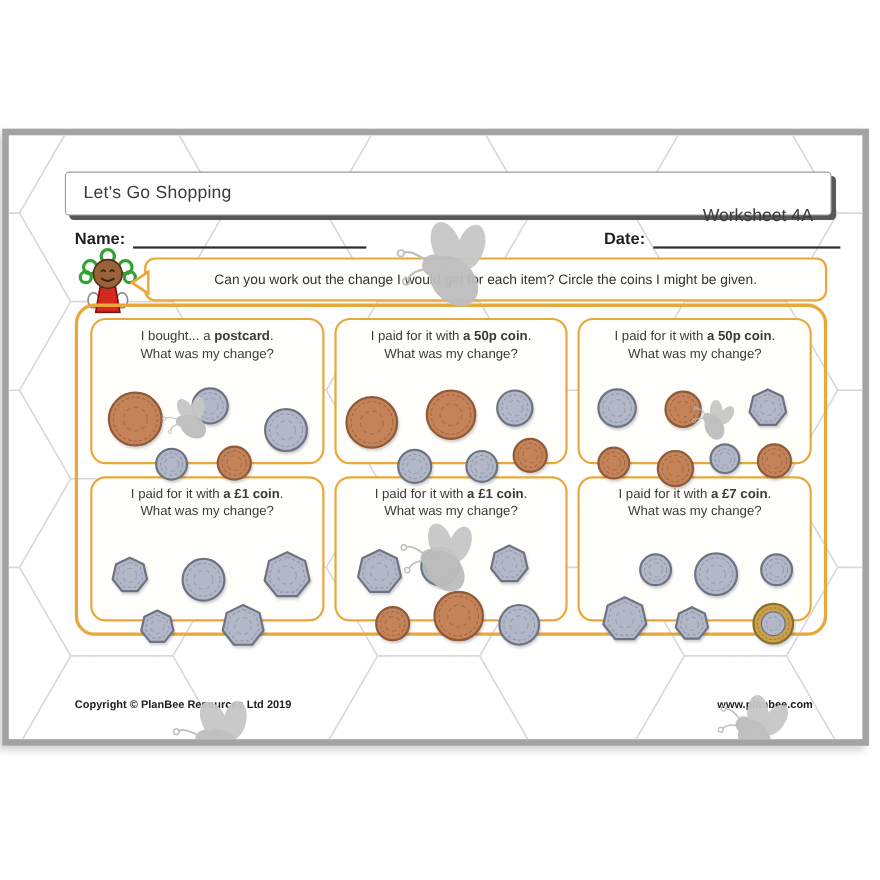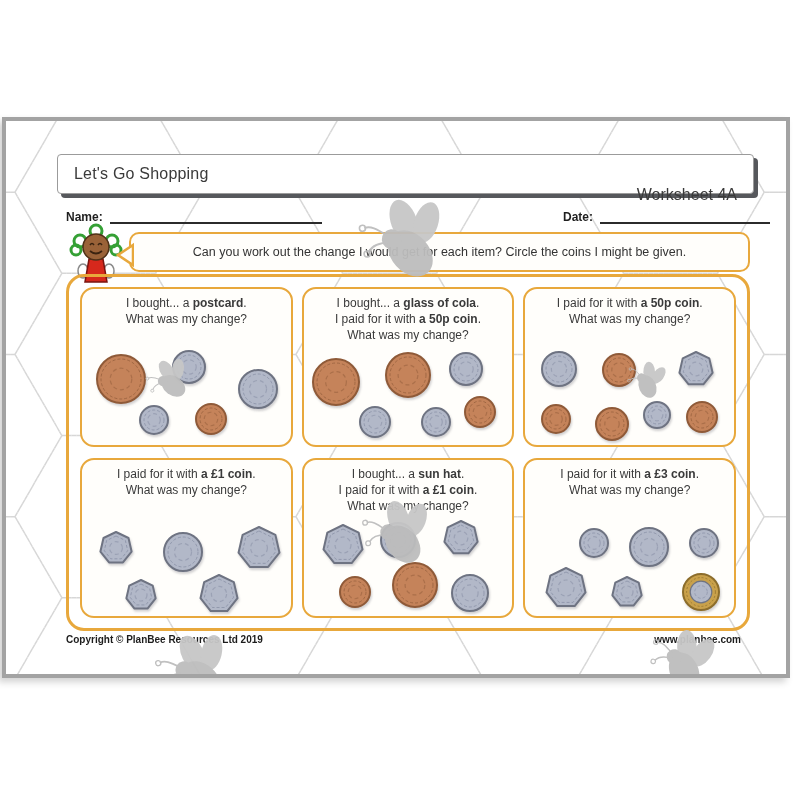--- a/index.html
+++ b/index.html
@@ -1,38 +1,38 @@
 <!DOCTYPE html>
 <html><head>
 <meta charset="utf-8">
 <style>
   html,body{margin:0;padding:0;}
   body{width:800px;height:800px;background:#ffffff;position:relative;overflow:hidden;
        font-family:"Liberation Sans",sans-serif;color:#3a3a3a;}
   #page{position:absolute;left:2px;top:117px;width:788px;height:561px;background:#ffffff;
-        border:4px solid #a3a3a3;box-sizing:border-box;overflow:hidden;
+        border:6px solid #a3a3a3;box-sizing:border-box;overflow:hidden;
         box-shadow:-4px 4px 7px rgba(0,0,0,0.18);}
   #hexpattern{position:absolute;left:0;top:0;width:100%;height:100%;z-index:0;}
   .headerbar{position:absolute;left:51px;top:33px;width:697px;height:40px;background:#ffffff;
         border:1.5px solid #9b9b9b;border-radius:4px;box-sizing:border-box;z-index:2;
         box-shadow:4px 4px 0 0 #56585c;display:flex;align-items:center;justify-content:space-between;
         padding:0 16px;}
   .headerbar .title{font-size:16px;letter-spacing:.2px;}
   .headerbar .wsheet{font-size:16px;margin-top:42px;}
   .namedate{position:absolute;left:51px;top:86px;width:697px;height:22px;z-index:2;}
   .nd-group{position:absolute;top:0;display:flex;align-items:flex-end;}
-  .nd-label{font-weight:bold;font-size:12px;color:#1f1f1f;}
+  .nd-label{font-weight:bold;font-size:15px;color:#1f1f1f;}
   .nd-line{border-bottom:2px solid #2b2b2b;height:15px;margin-left:7px;}
   .bubble{position:absolute;left:123px;top:111px;width:621px;height:40px;background:#fffefb;
         border:2.5px solid #e8a83c;border-radius:10px;box-sizing:border-box;z-index:2;
         display:flex;align-items:center;justify-content:center;}
   .bubble-text{position:relative;z-index:6;font-size:12.5px;color:#333;}
   .bubble-tail{position:absolute;left:-15px;top:8px;z-index:3;}
   .girl{position:absolute;left:62px;top:100px;z-index:2;}
-  .container{position:absolute;left:60px;top:153px;width:684px;height:357px;box-sizing:border-box;
+  .container{position:absolute;left:60px;top:153px;width:684px;height:302px;box-sizing:border-box;
         border:3px solid #e8a83c;border-radius:18px;z-index:2;
         display:grid;grid-template-columns:repeat(3,1fr);grid-template-rows:repeat(2,1fr);
         gap:11px 9px;padding:10px 11px;}
   .panel{position:relative;background:#fffefb;border:2.5px solid #e8a83c;border-radius:14px;
         box-sizing:border-box;}
   .ptext{position:relative;z-index:2;text-align:center;padding-top:7px;font-size:12px;line-height:1.32;}
   .ptext b{font-weight:bold;}
   .coin{position:absolute;filter:drop-shadow(1px 2px 1px rgba(40,40,60,0.22));z-index:1;}
   .bee{position:absolute;z-index:4;opacity:0.95;}
   .footer{position:absolute;left:60px;right:45px;top:513px;z-index:2;display:flex;
@@ -112,21 +112,21 @@
   <div class="headerbar">
     <span class="title">Let's Go Shopping</span>
     <span class="wsheet">Worksheet 4A</span>
   </div>
 
   <div class="namedate">
     <div class="nd-group" style="left:9px;">
       <span class="nd-label">Name:</span>
       <span class="nd-line" style="width:212px;"></span>
     </div>
-    <div class="nd-group" style="left:506px;">
+    <div class="nd-group" style="left:490px;">
       <span class="nd-label">Date:</span>
       <span class="nd-line" style="width:170px;"></span>
     </div>
   </div>
 
   <svg class="girl" width="56" height="62" viewBox="0 0 56 62">
     <ellipse cx="15" cy="50" rx="5" ry="7" fill="#ffffff" stroke="#8a8a8a" stroke-width="1.5"></ellipse>
     <ellipse cx="41" cy="50" rx="5" ry="7" fill="#ffffff" stroke="#8a8a8a" stroke-width="1.5"></ellipse>
     <path d="M17,61 L21,38 L35,38 L39,61 Z" fill="#d6281c" stroke="#7a1410" stroke-width="1.5"></path>
     <circle cx="12" cy="20" r="6" fill="none" stroke="#35a035" stroke-width="3"></circle>
@@ -184,21 +184,20 @@
           <ellipse cx="55" cy="58" rx="19" ry="26" fill="#BDBDBD" transform="rotate(-36 55 58)"></ellipse>
           <circle cx="38" cy="42" r="10" fill="#BDBDBD"></circle>
           <path d="M34,38 C24,30 18,26 12,28" fill="none" stroke="#BDBDBD" stroke-width="2"></path>
           <circle cx="10" cy="28" r="3" fill="none" stroke="#BDBDBD" stroke-width="1.6"></circle>
           <path d="M36,45 C26,44 18,46 14,52" fill="none" stroke="#BDBDBD" stroke-width="2"></path>
           <circle cx="12" cy="54" r="3" fill="none" stroke="#BDBDBD" stroke-width="1.6"></circle>
         </svg>
       </div>
     <div class="panel">
       <div class="ptext">
-        <div><span>I bought... a </span><b>glass of cola</b><span>.</span></div>
         <div><span>I paid for it with </span><b>a 50p coin</b><span>.</span></div>
         <div>What was my change?</div>
       </div>
     <svg width="52" height="52" viewBox="0 0 52 52" class="coin" style="left: 6px; top: 67px;">
           <circle cx="26" cy="26" r="23" fill="#C5835A" stroke="#8F5A38" stroke-width="2"></circle>
           <circle cx="26" cy="26" r="19" fill="none" stroke="#9A6340" stroke-width="1" stroke-dasharray="3 2" opacity="0.85"></circle>
           <circle cx="26" cy="26" r="10.35" fill="none" stroke="#9A6340" stroke-width="1.2" stroke-dasharray="4 3" opacity="0.6"></circle>
         </svg>
         <svg width="50" height="50" viewBox="0 0 50 50" class="coin" style="left: 79px; top: 61px;">
           <circle cx="25" cy="25" r="22" fill="#C5835A" stroke="#8F5A38" stroke-width="2"></circle>
@@ -303,21 +302,20 @@
           <circle cx="18" cy="18" r="6" fill="none" stroke="#8C93A8" stroke-width="1.2" stroke-dasharray="4 3" opacity="0.6"></circle>
         </svg>
         <svg width="44" height="44" viewBox="0 0 44 44" class="coin" style="left: 115px; top: 112px;">
           <polygon points="22,3 36.854798166892564,10.153693764684064 40.52363033145465,26.227897745169972 30.243791043233607,39.11840849014597 13.756208956766397,39.11840849014597 3.4763696685453525,26.227897745169976 7.145201833107432,10.153693764684066" fill="#B2B8C8" stroke="#6E7382" stroke-width="2" stroke-linejoin="round"></polygon>
           <polygon points="22,7 33.72747223702045,12.647652972118998 36.62391868272735,25.337814009344715 28.508256086763375,35.514533018536284 15.491743913236629,35.514533018536284 7.3760813172726465,25.33781400934472 10.272527762979552,12.647652972119" fill="none" stroke="#8C93A8" stroke-width="1" stroke-dasharray="3 2" opacity="0.85"></polygon>
           <circle cx="22" cy="22" r="7.6000000000000005" fill="none" stroke="#8C93A8" stroke-width="1.2" stroke-dasharray="4 3" opacity="0.6"></circle>
         </svg>
       </div>
     <div class="panel">
       <div class="ptext">
-        <div><span>I bought... a </span><b>sun hat</b><span>.</span></div>
         <div><span>I paid for it with </span><b>a £1 coin</b><span>.</span></div>
         <div>What was my change?</div>
       </div>
     <svg width="46" height="46" viewBox="0 0 46 46" class="coin" style="left: 16px; top: 62px;">
           <polygon points="23,3 38.6366296493606,10.53020396282533 42.498558243636474,27.450418679126287 31.67767478235116,41.01937735804839 14.322325217648839,41.01937735804839 3.5014417563635263,27.45041867912629 7.363370350639402,10.530203962825333" fill="#B2B8C8" stroke="#6E7382" stroke-width="2" stroke-linejoin="round"></polygon>
           <polygon points="23,7 35.50930371948848,13.024163170260264 38.598846594909176,26.56033494330103 29.94213982588093,37.415501886438705 16.05786017411907,37.415501886438705 7.401153405090822,26.560334943301033 10.490696280511521,13.024163170260266" fill="none" stroke="#8C93A8" stroke-width="1" stroke-dasharray="3 2" opacity="0.85"></polygon>
           <circle cx="23" cy="23" r="8" fill="none" stroke="#8C93A8" stroke-width="1.2" stroke-dasharray="4 3" opacity="0.6"></circle>
         </svg>
         <svg width="40" height="40" viewBox="0 0 40 40" class="coin" style="left: 74px; top: 60px;">
           <circle cx="20" cy="20" r="17" fill="#B2B8C8" stroke="#6E7382" stroke-width="2"></circle>
@@ -350,21 +348,21 @@
           <ellipse cx="55" cy="58" rx="19" ry="26" fill="#BDBDBD" transform="rotate(-36 55 58)"></ellipse>
           <circle cx="38" cy="42" r="10" fill="#BDBDBD"></circle>
           <path d="M34,38 C24,30 18,26 12,28" fill="none" stroke="#BDBDBD" stroke-width="2"></path>
           <circle cx="10" cy="28" r="3" fill="none" stroke="#BDBDBD" stroke-width="1.6"></circle>
           <path d="M36,45 C26,44 18,46 14,52" fill="none" stroke="#BDBDBD" stroke-width="2"></path>
           <circle cx="12" cy="54" r="3" fill="none" stroke="#BDBDBD" stroke-width="1.6"></circle>
         </svg>
       </div>
     <div class="panel">
       <div class="ptext">
-        <div><span>I paid for it with </span><b>a £3 coin</b><span>.</span></div>
+        <div><span>I paid for it with </span><b>a £7 coin</b><span>.</span></div>
         <div>What was my change?</div>
       </div>
     <svg width="34" height="34" viewBox="0 0 34 34" class="coin" style="left: 52px; top: 66px;">
           <circle cx="17" cy="17" r="14" fill="#B2B8C8" stroke="#6E7382" stroke-width="2"></circle>
           <circle cx="17" cy="17" r="10" fill="none" stroke="#8C93A8" stroke-width="1" stroke-dasharray="3 2" opacity="0.85"></circle>
           <circle cx="17" cy="17" r="6.3" fill="none" stroke="#8C93A8" stroke-width="1.2" stroke-dasharray="4 3" opacity="0.6"></circle>
         </svg>
         <svg width="44" height="44" viewBox="0 0 44 44" class="coin" style="left: 102px; top: 65px;">
           <circle cx="22" cy="22" r="19" fill="#B2B8C8" stroke="#6E7382" stroke-width="2"></circle>
           <circle cx="22" cy="22" r="15" fill="none" stroke="#8C93A8" stroke-width="1" stroke-dasharray="3 2" opacity="0.85"></circle>

